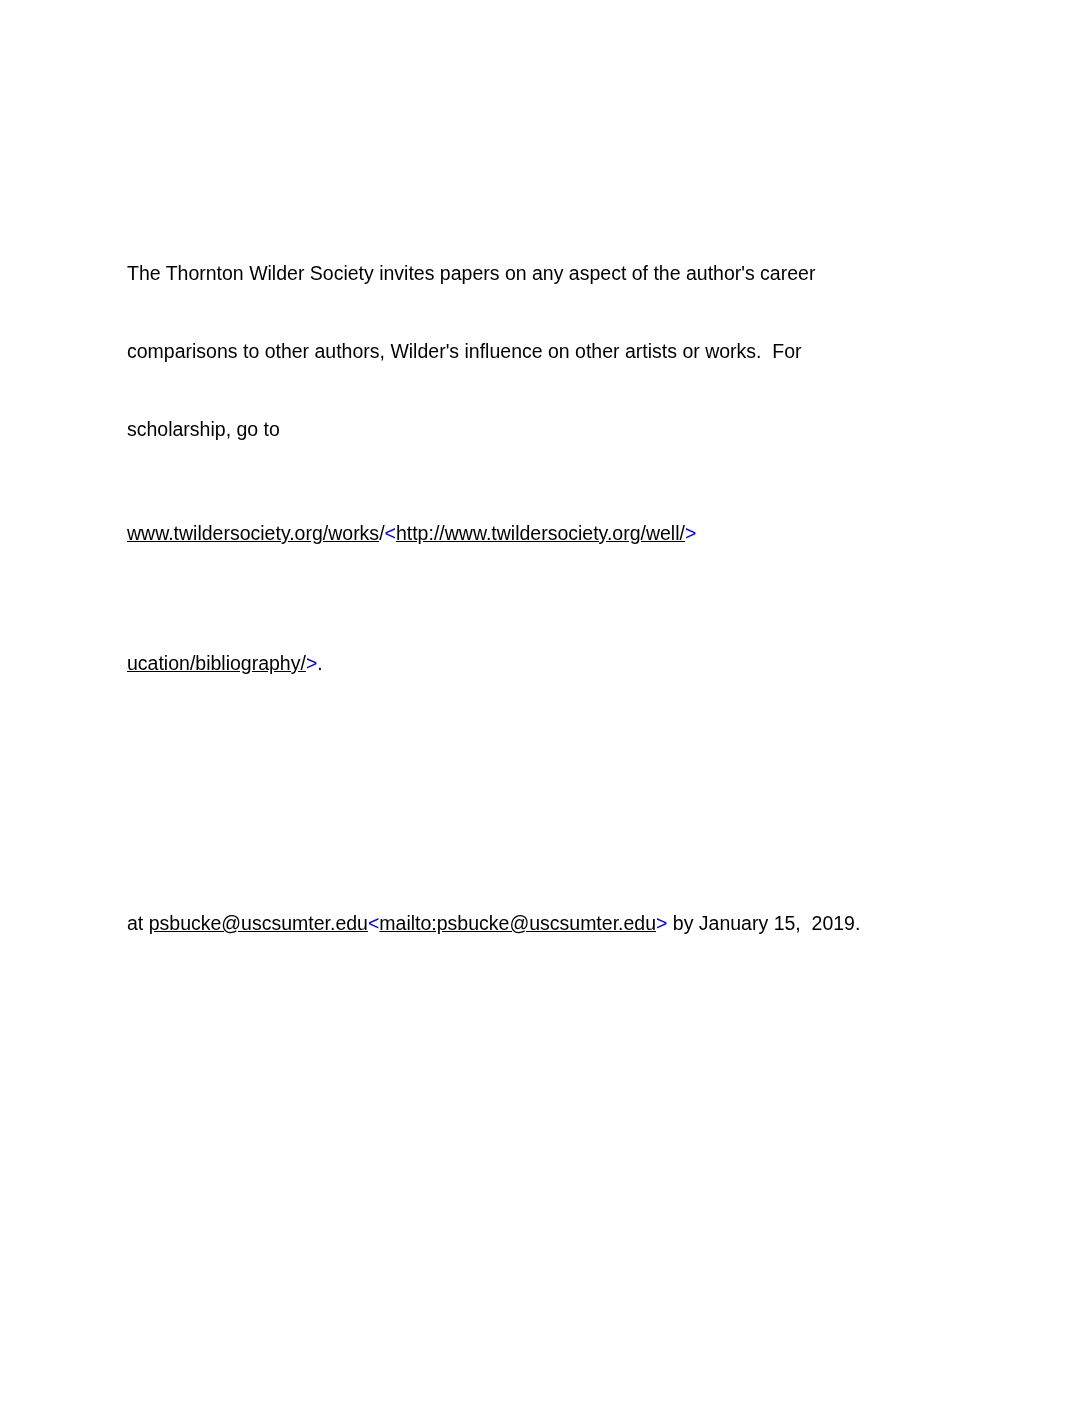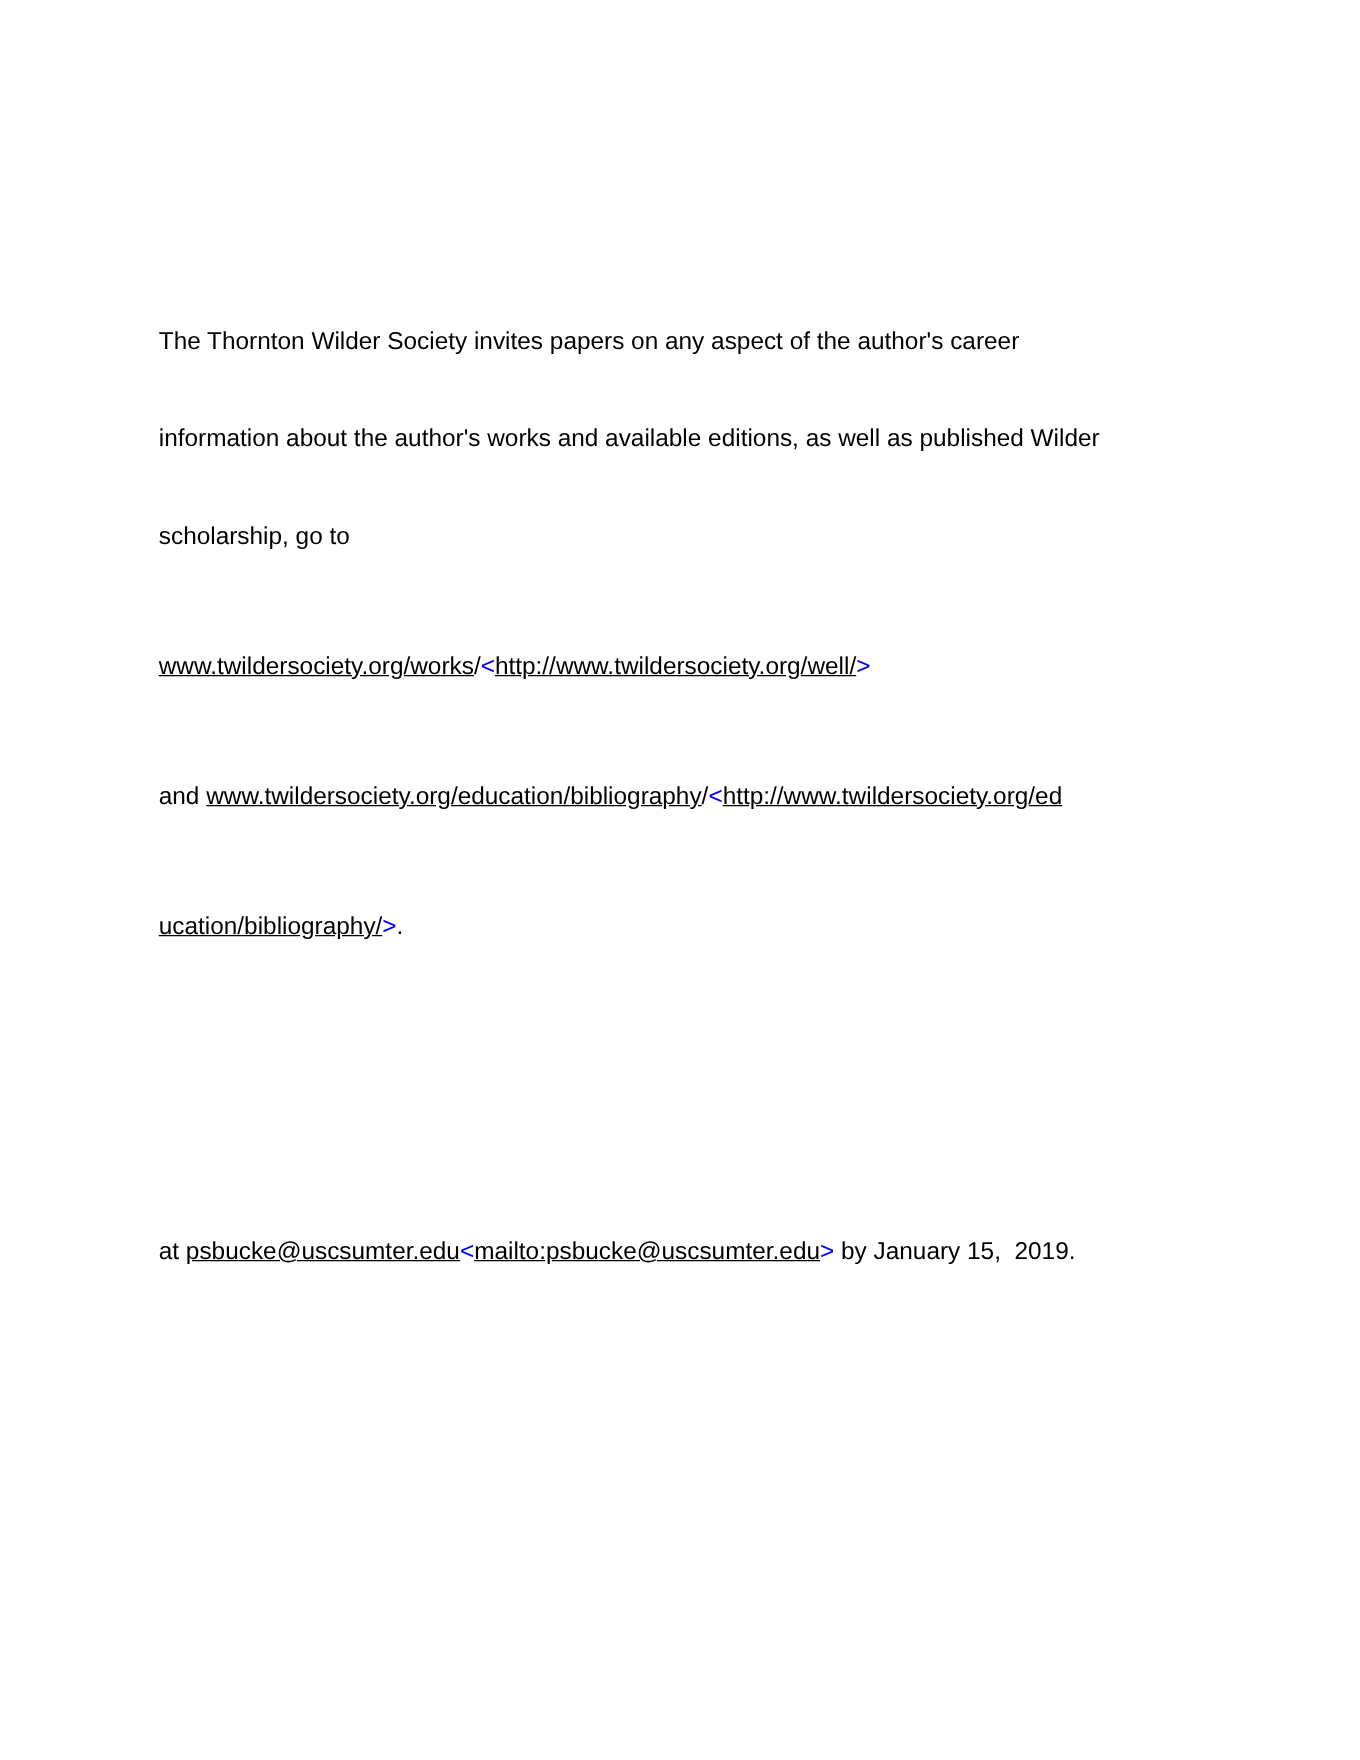--- a/index.html
+++ b/index.html
@@ -40,26 +40,25 @@
   .plain-text { color: #000000; }
 </style>
 </head>
 <body>
 
 <div class="page">
   <div class="doc-body">
 
     <div class="paragraph">
       <div class="line"><span class="plain-text">The Thornton Wilder Society invites papers on any aspect of the author's career</span></div>
-      <div class="line"><span class="plain-text">information about the author's works and available editions, as well as published Wilder</span></div>
+      <div class="line"><span class="plain-text">comparisons to other authors, Wilder's influence on other artists or works.  For</span></div>
       <div class="line"><span class="plain-text">scholarship, go to</span></div>
 
       <div class="line"><a class="hyperlink">www.twildersociety.org/works</a><span class="plain-text">/</span><span class="angle-bracket">&lt;</span><a class="hyperlink">http://www.twildersociety.org/well/</a><span class="angle-bracket">&gt;</span></div>
 
-      <div class="line"><span class="plain-text">and </span><a class="hyperlink">www.twildersociety.org/education/bibliography</a><span class="plain-text">/</span><span class="angle-bracket">&lt;</span><a class="hyperlink">http://www.twildersociety.org/ed</a></div>
 
       <div class="line"><a class="hyperlink">ucation/bibliography/</a><span class="angle-bracket">&gt;</span><span class="plain-text">.</span></div>
     </div>
 
     <div class="paragraph">
 
       <div class="line"><span class="plain-text">at </span><a class="hyperlink">psbucke@uscsumter.edu</a><span class="angle-bracket">&lt;</span><a class="hyperlink">mailto:psbucke@uscsumter.edu</a><span class="angle-bracket">&gt;</span><span class="plain-text"> by January 15,  2019.</span></div>
     </div>
 
   </div>

